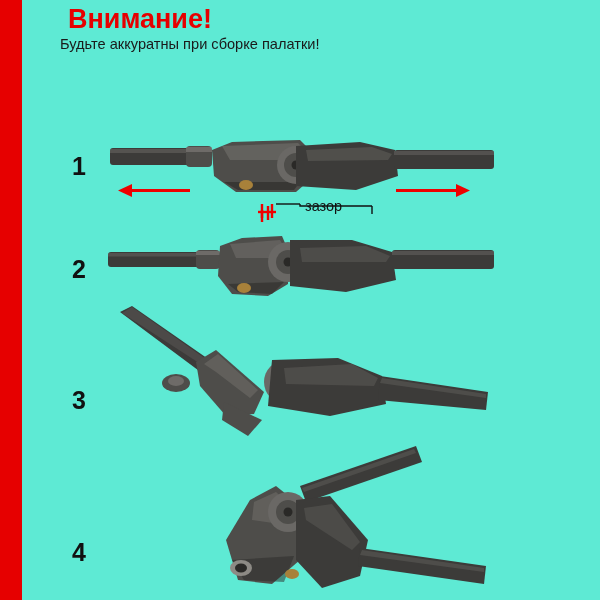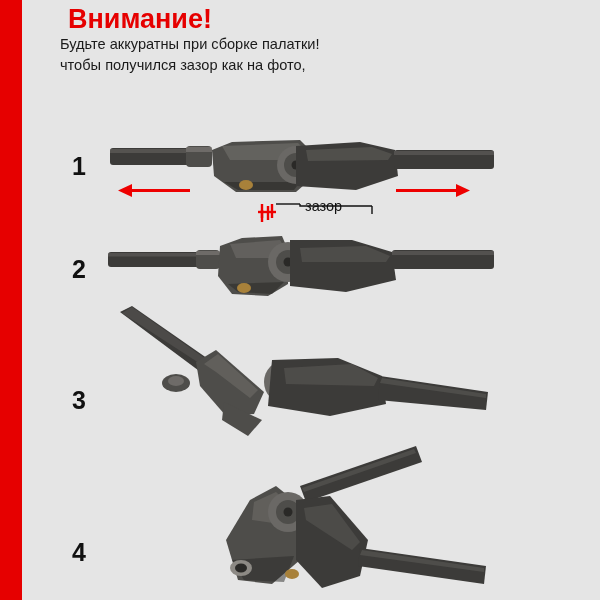--- a/index.html
+++ b/index.html
@@ -10,21 +10,21 @@
     width: 600px;
     height: 600px;
     background: #ffffff;
     font-family: "Liberation Sans", sans-serif;
     overflow: hidden;
   }
   #page {
     position: relative;
     width: 600px;
     height: 600px;
-    background: #e5e5e5;
+    background: #5eead4;
   }
   
   .left-bar {
     position: absolute;
     left: 0;
     top: 0;
     width: 22px;
     height: 600px;
     background: #e60000;
   }
@@ -92,21 +92,20 @@
 <body>
 
 <div id="page">
 
   <div class="left-bar"></div>
 
   <div class="heading">Внимание!</div>
 
   <div class="intro">
     <div>Будьте аккуратны при сборке палатки!</div>
-    <div>чтобы получился зазор как на фото,</div>
   </div>
 
   <div class="step-num n1">1</div>
   <div class="step-num n2">2</div>
   <div class="step-num n3">3</div>
   <div class="step-num n4">4</div>
 
   <div class="zazor-label">зазор</div>
 
   <svg class="overlay" viewBox="0 0 600 600">

